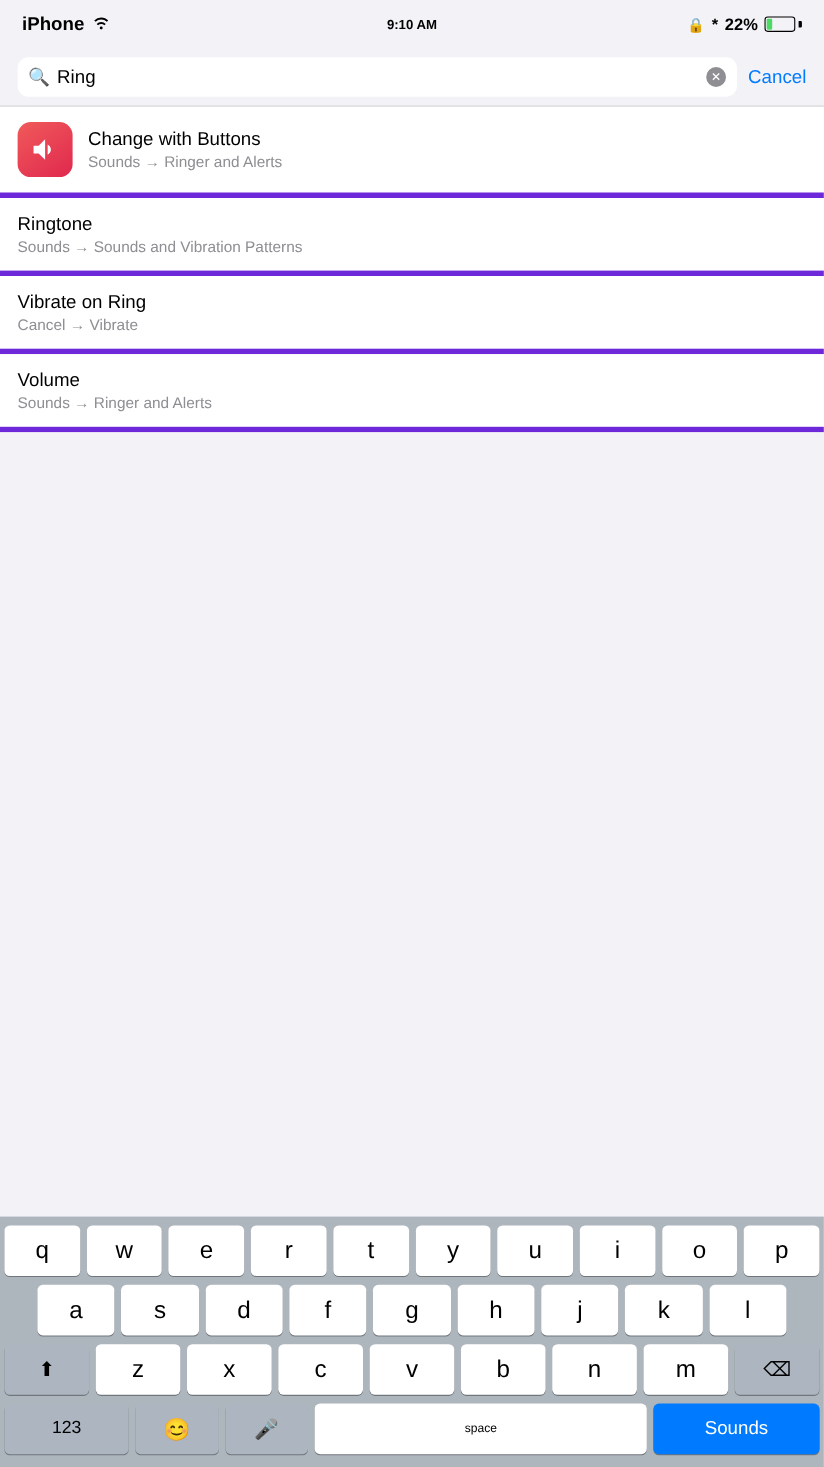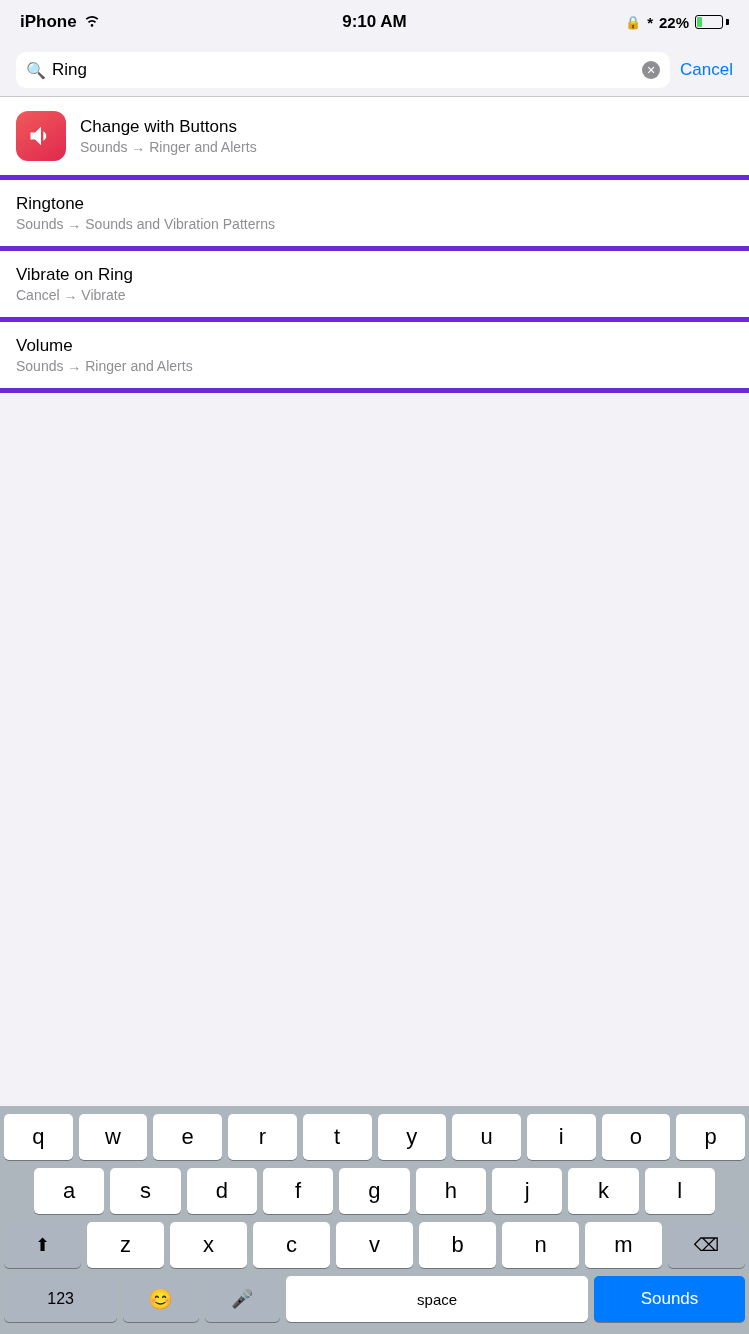--- a/index.html
+++ b/index.html
@@ -25,21 +25,21 @@
     }
     .status-left {
       font-size: 17px;
       font-weight: 600;
       color: #000;
       display: flex;
       align-items: center;
       gap: 6px;
     }
     .status-center {
-      font-size: 17px;
+      font-size: 12px;
       font-weight: 600;
       color: #000;
       position: absolute;
       left: 50%;
       transform: translateX(-50%);
     }
     .status-right {
       display: flex;
       align-items: center;
       gap: 6px;
@@ -334,21 +334,21 @@
     <div class="key">m</div>
     <div class="key dark" style="font-size:18px;">⌫</div>
   </div>
 
   <div class="keyboard-row bottom-row">
     <div class="key dark" style="font-size:16px; flex:1.5;">
       <span>123</span>
     </div>
     <div class="key dark emoji" style="flex:1;">😊</div>
     <div class="key dark mic-key" style="flex:1; font-size:18px;">🎤</div>
-    <div class="key space" style="font-size:15px; flex:4;">
+    <div class="key space" style="font-size:11px; flex:4;">
       <span>space</span>
     </div>
     <div class="key blue" style="font-size:17px; flex:2;">
       <span>Sounds</span>
     </div>
   </div>
 
 </div>
 
 </body></html>

